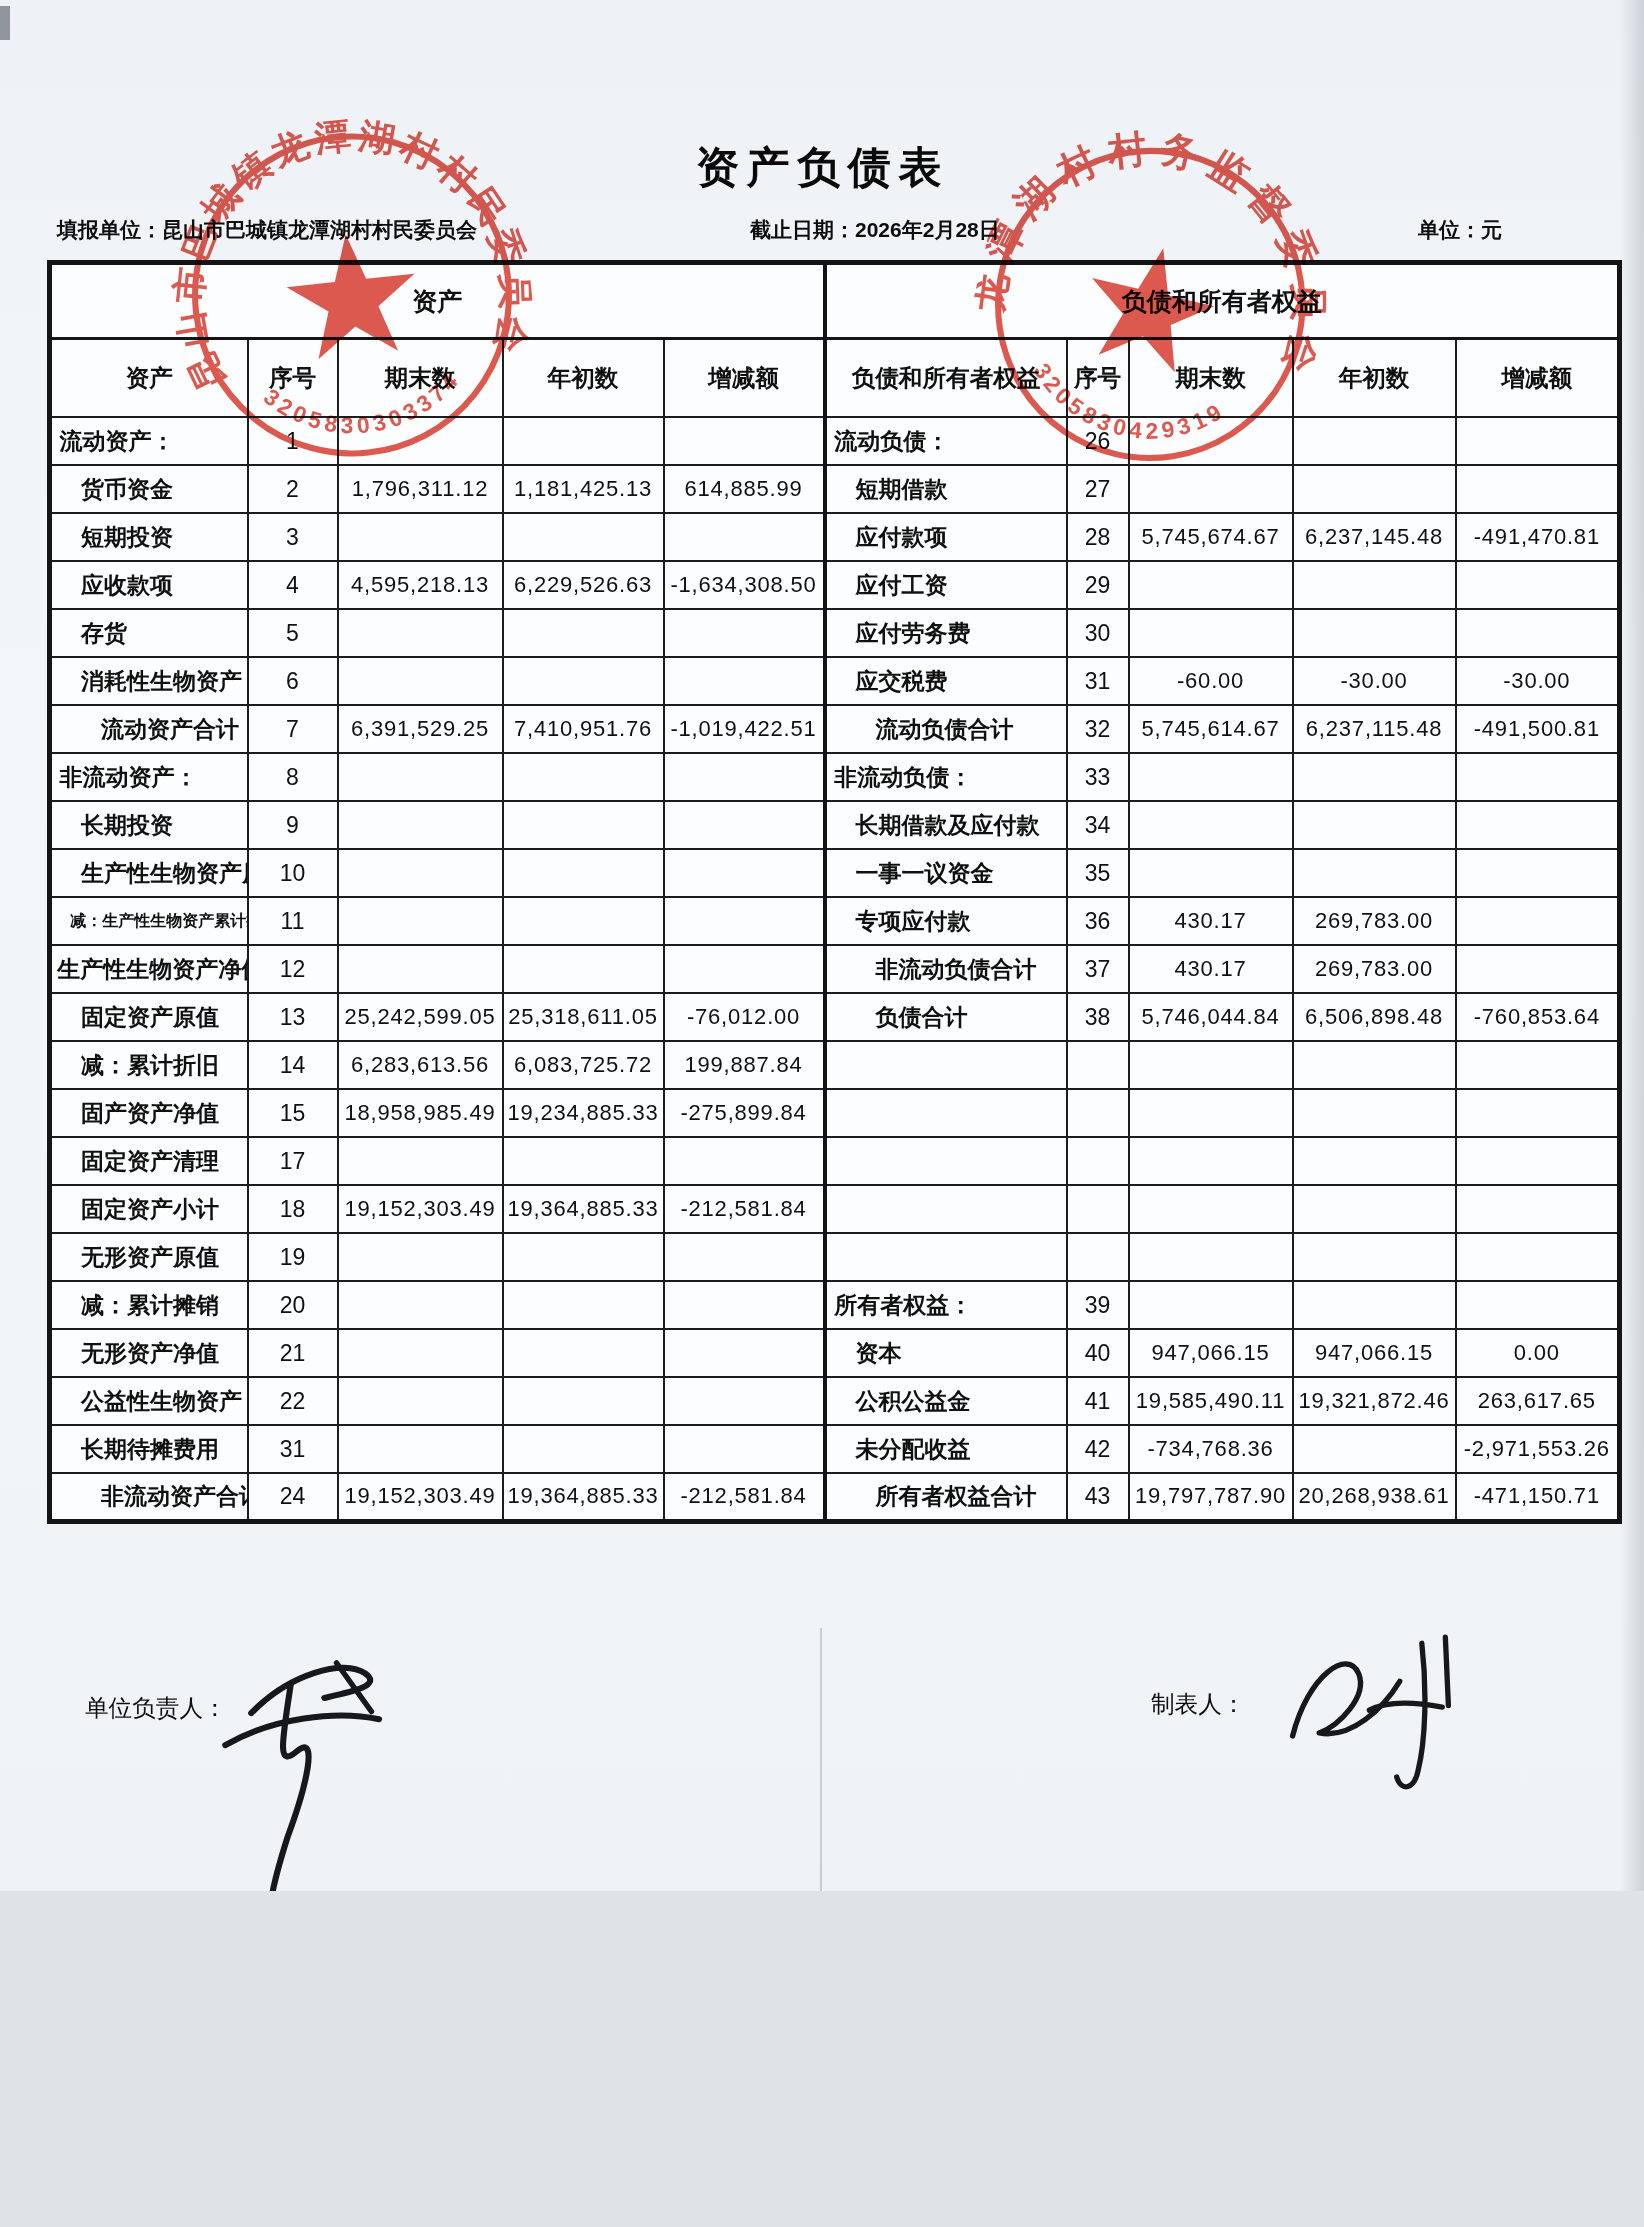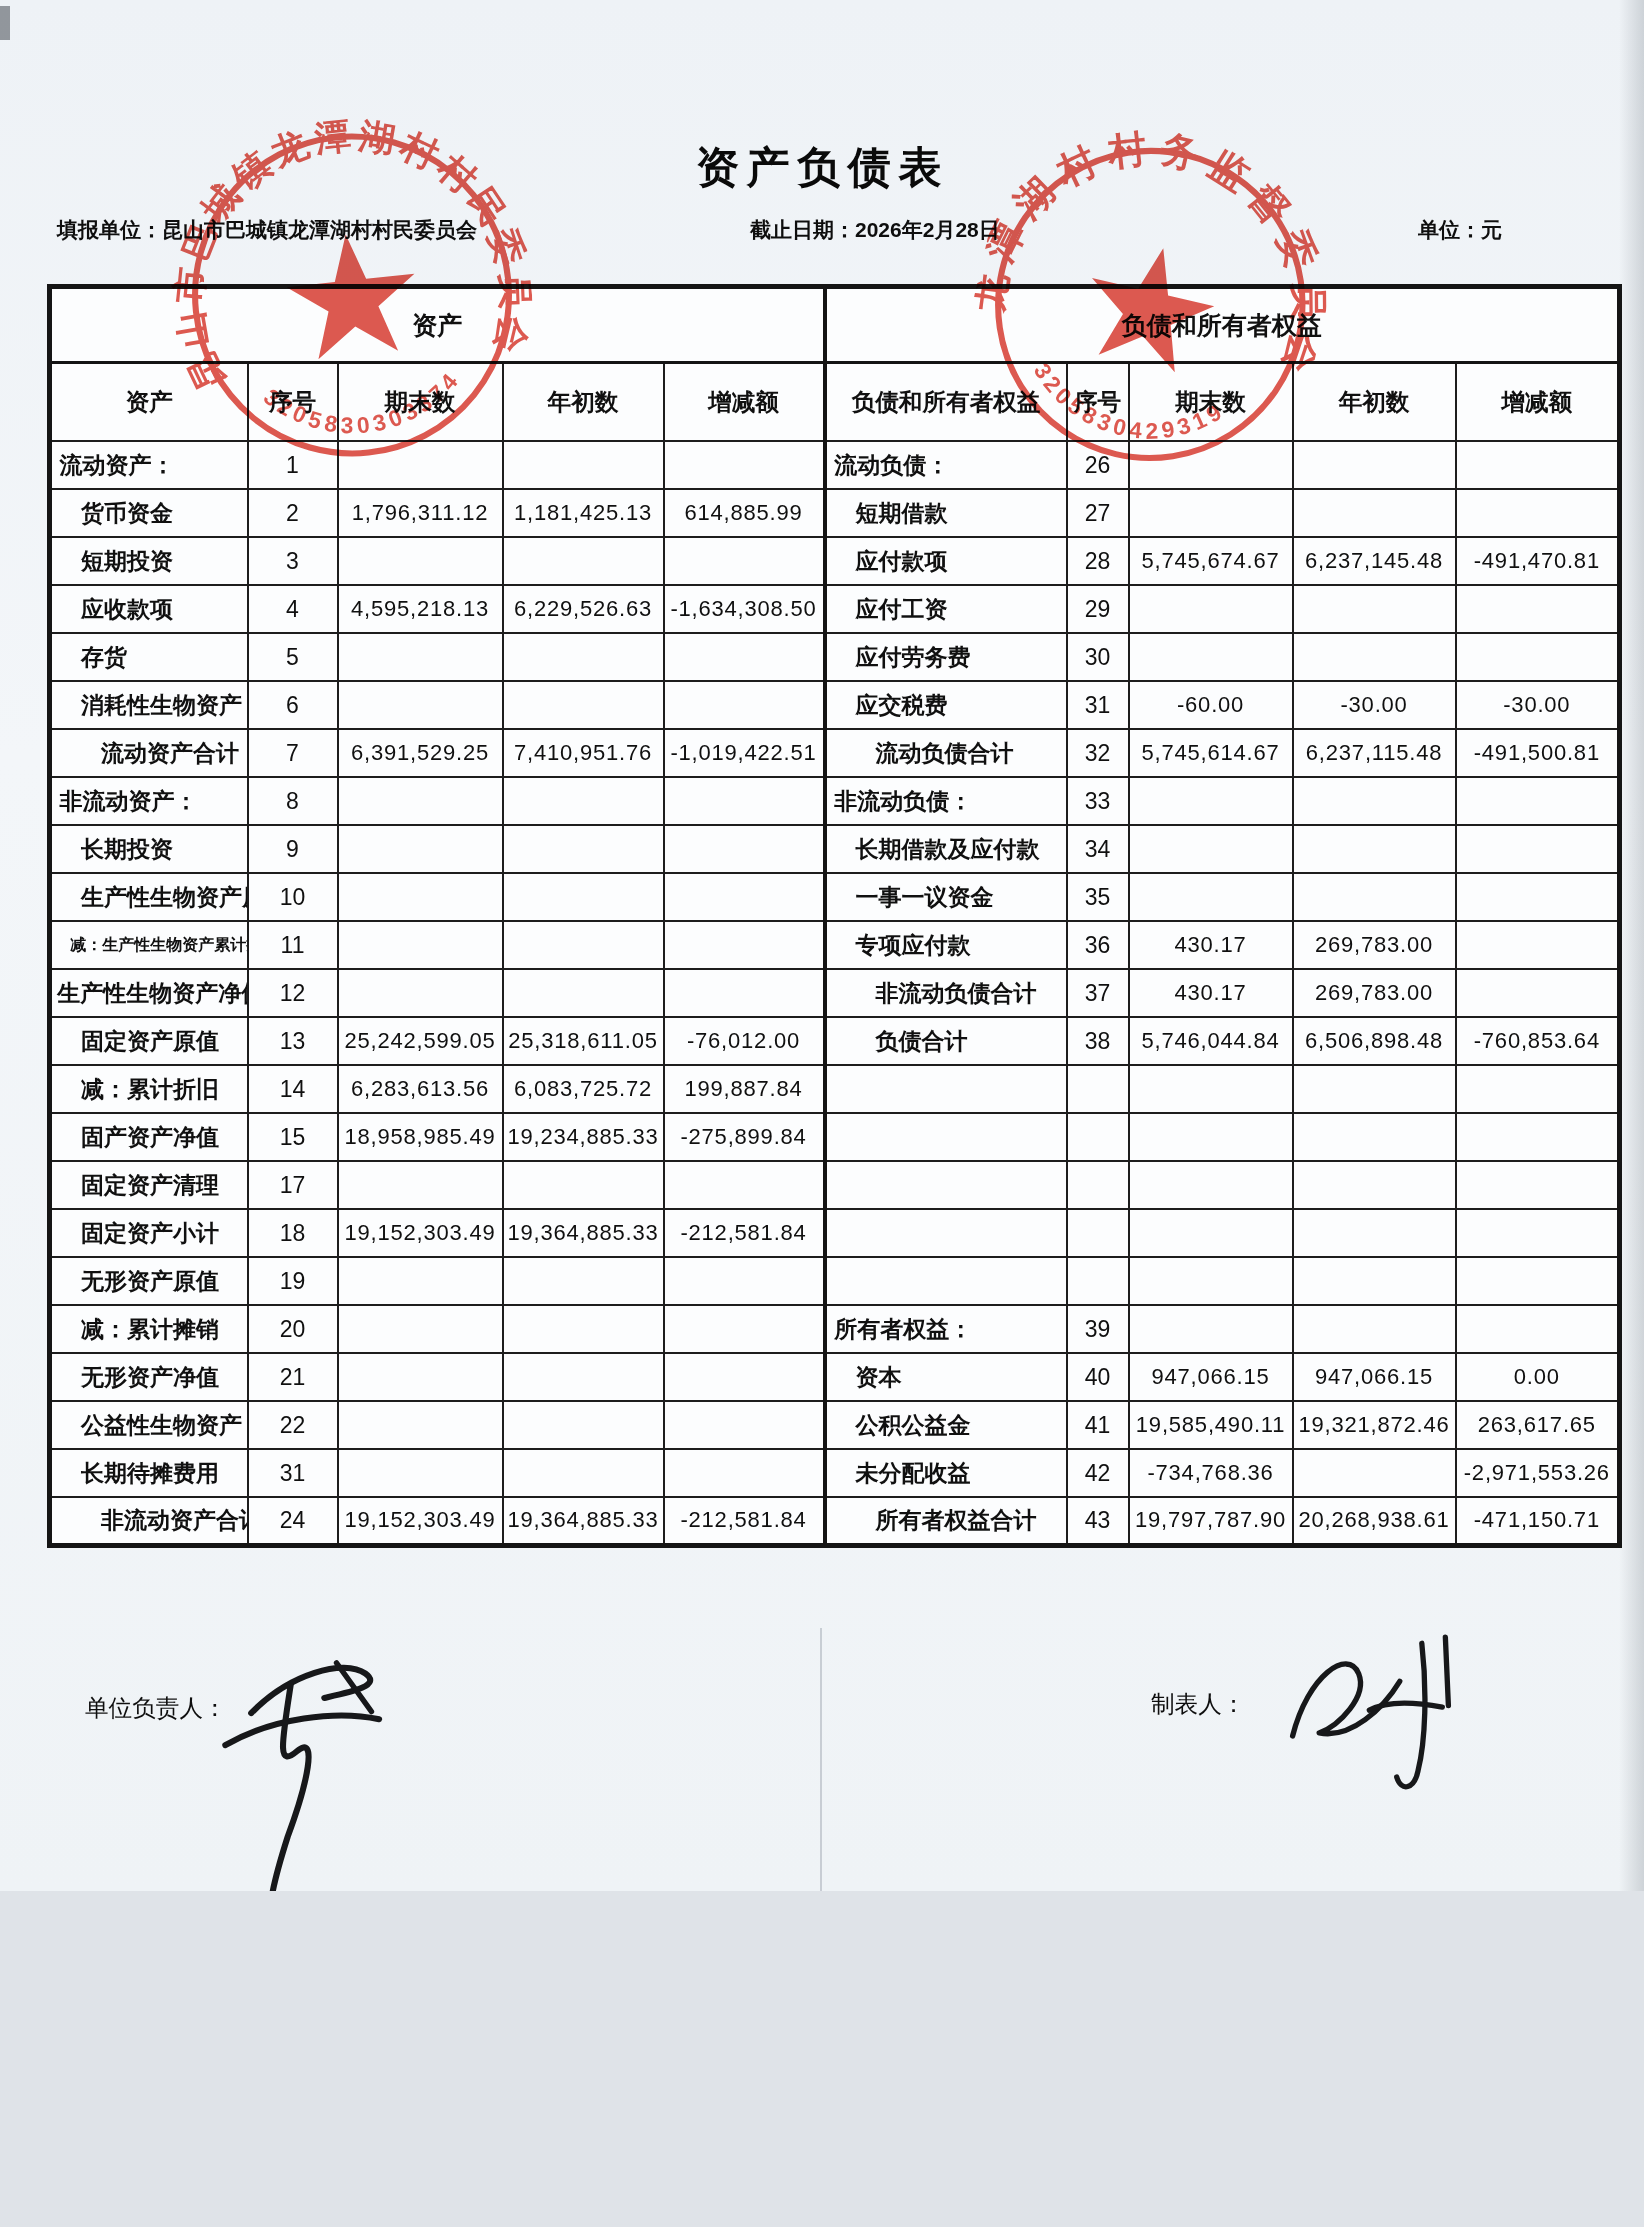--- a/index.html
+++ b/index.html
@@ -25,21 +25,21 @@
     position:absolute;left:0;top:139px;width:100%;margin:0;
     text-align:center;font-size:43px;font-weight:bold;letter-spacing:7.6px;color:#0a0a0a;
   }
   .meta{position:absolute;left:0;top:216px;width:100%;height:30.5px;font-size:21px;font-weight:bold;}
   .meta-item{position:absolute;white-space:nowrap;}
   .meta-unit{left:57px;}
   .meta-date{left:750px;}
   .meta-currency{left:1418px;}
 
   table.sheet{
-    position:absolute;left:47px;top:284px;width:1571px;
+    position:absolute;left:47px;top:260px;width:1571px;
     border-collapse:collapse;table-layout:fixed;
     background:#fcfdfe;
     border:5.3px solid #151515;
   }
   .sheet th,.sheet td{
     border:2.3px solid #1d1d1d;
     padding:0;overflow:hidden;white-space:nowrap;
     font-size:23px;color:#101010;
   }
   tr.sec-row th{height:72px;font-size:25px;font-weight:bold;border-bottom:3.8px solid #141414;}

